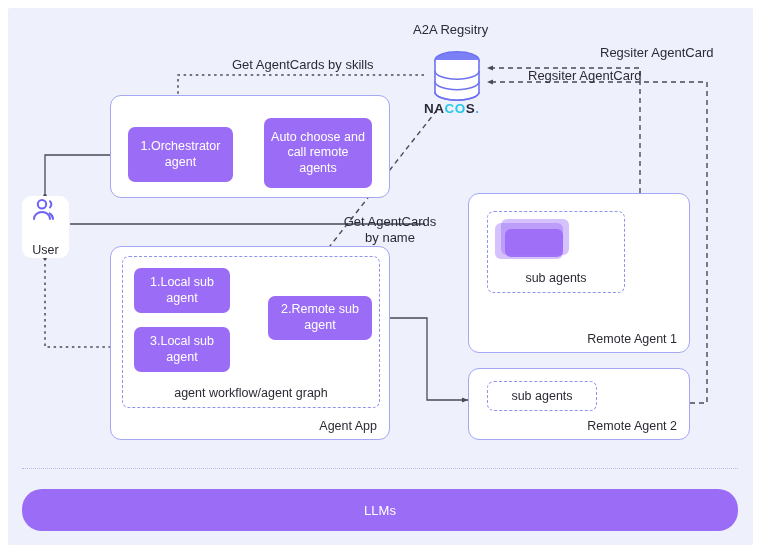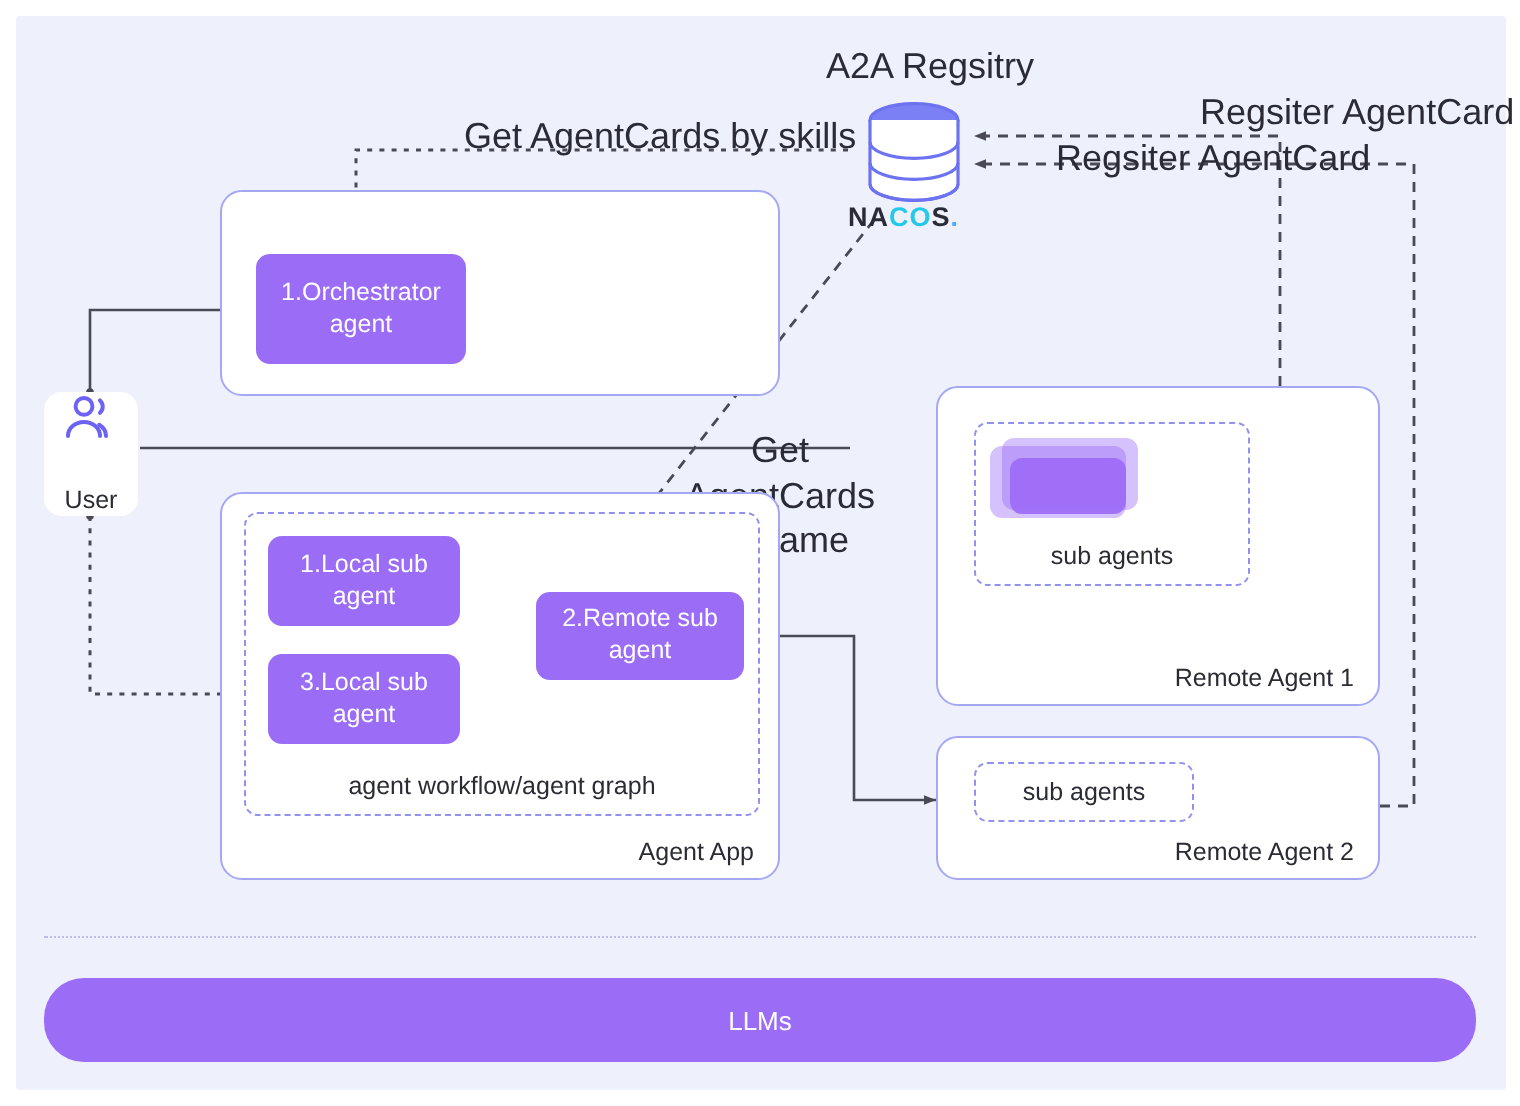--- a/index.html
+++ b/index.html
@@ -41,21 +41,21 @@
   .dashbox{
     border:1.3px dashed #8f93ee;border-radius:7px;background:transparent;
   }
   .dashbox-label{
     position:absolute;left:0;right:0;bottom:7px;text-align:center;
     font-size:12.5px;color:#2b2b35;
   }
 
   
   .txt{
-    position:absolute;font-size:18px;color:#2b2b35;white-space:nowrap;
+    position:absolute;font-size:13px;color:#2b2b35;white-space:nowrap;
     line-height:1.25;
   }
   .txt.center{text-align:center;white-space:normal;}
 
   
   .userchip{
     position:absolute;background:#ffffff;border-radius:9px;
     display:flex;flex-direction:column;align-items:center;justify-content:center;
     gap:17px;
   }
@@ -163,20 +163,21 @@
         <path d="M22,21 a8,7 0 0 0 -3.4,-5.6" fill="none" stroke="#6c63f5" stroke-width="2" stroke-linecap="round"></path>
       </svg>
     </span>
     <span class="ulabel">User</span>
   </div>
 
   <div class="node card" style="left:110px;top:95px;width:280px;height:103px;"></div>
 
   <div class="node pblock" style="left:128px;top:127px;width:105px;height:55px;">1.Orchestrator agent</div>
 
+  <div class="node pblock" style="left:264px;top:118px;width:108px;height:70px;">Auto choose and call remote agents</div>
 
   <div class="node card" style="left:110px;top:246px;width:280px;height:194px;">
     <span class="card-label">Agent App</span>
   </div>
 
   <div class="node dashbox" style="left:122px;top:256px;width:258px;height:152px;">
     <span class="dashbox-label">agent workflow/agent graph</span>
   </div>
 
   <div class="node pblock" style="left:134px;top:268px;width:96px;height:45px;">1.Local sub agent</div>

